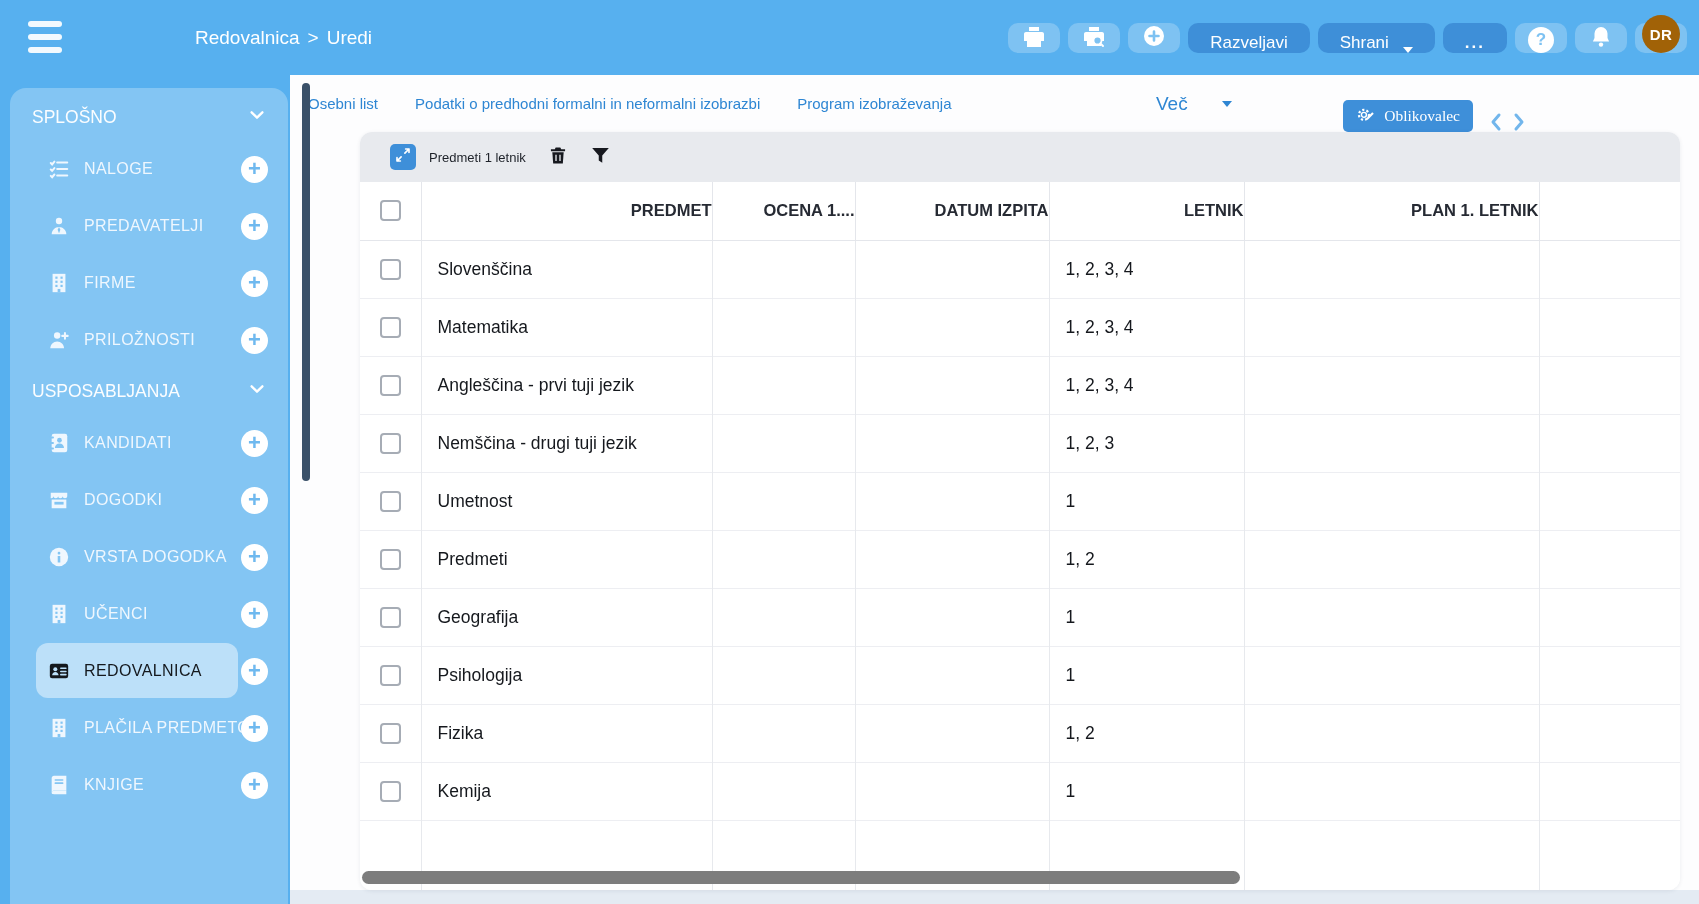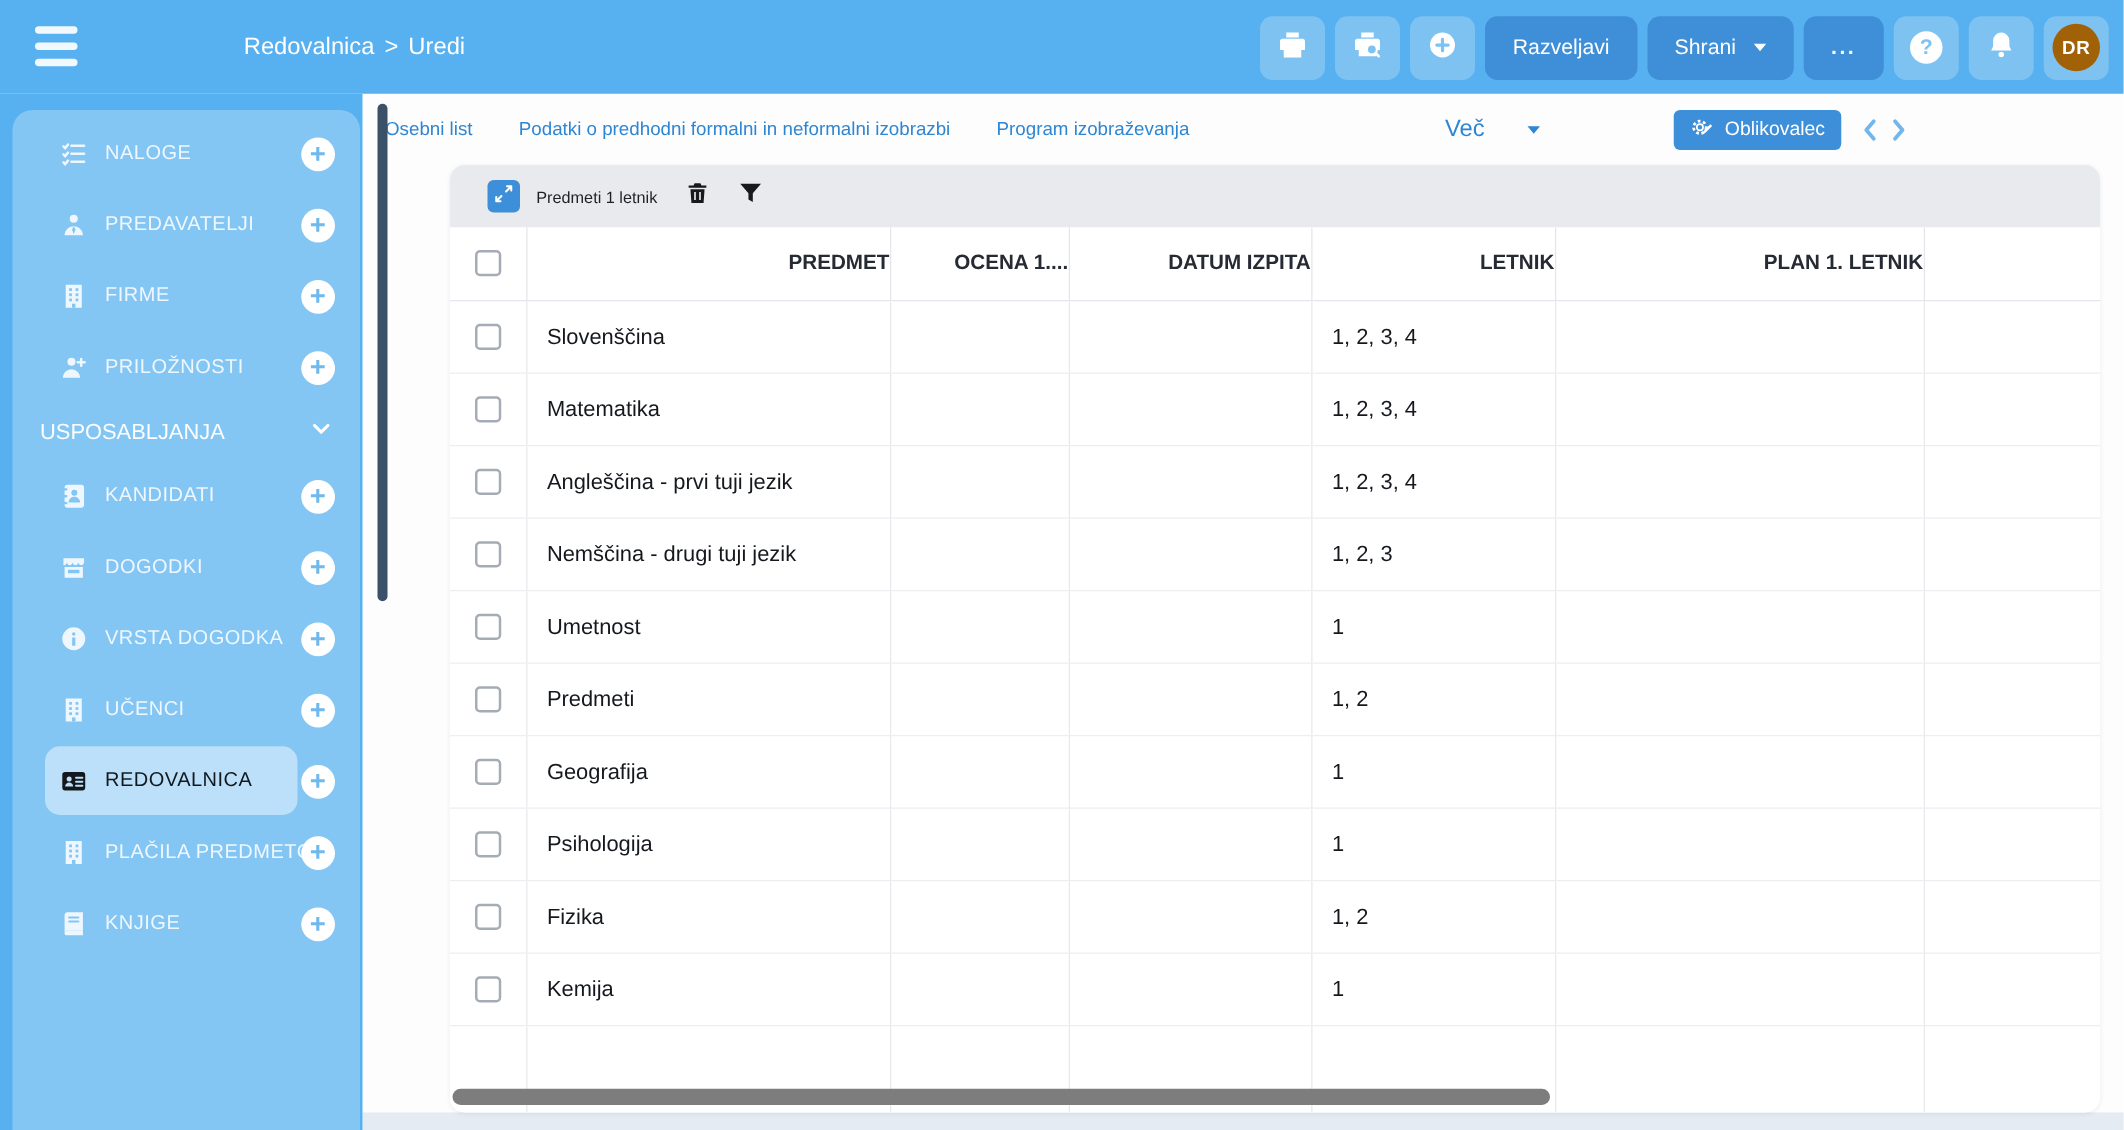--- a/index.html
+++ b/index.html
@@ -7,21 +7,21 @@
     width:1699px;height:904px;position:relative;overflow:hidden;
     font-family:"Liberation Sans","DejaVu Sans",sans-serif;
     background:#ffffff;-webkit-font-smoothing:antialiased;
   }
   
   .topbar{position:absolute;left:0;top:0;right:0;height:75px;background:#57B0EF;z-index:5;}
   .hamburger{position:absolute;left:28px;top:21px;width:34px;height:32px;display:flex;flex-direction:column;justify-content:space-between;cursor:pointer;}
   .hamburger span{display:block;height:6px;border-radius:3px;background:#F2F9FE;}
   .breadcrumb{position:absolute;left:195px;top:0;height:75px;display:flex;align-items:center;gap:8px;color:#FFFFFF;font-size:19px;}
   .topbar-actions{position:absolute;right:12px;top:15px;height:46px;display:flex;gap:8px;align-items:center;}
-  .tb-btn{height:51px;border-radius:10px;display:flex;align-items:center;justify-content:center;cursor:pointer;box-sizing:border-box;}
+  .tb-btn{height:30px;border-radius:10px;display:flex;align-items:flex-end;justify-content:center;cursor:pointer;box-sizing:border-box;}
   .tb-btn.light{background:#7EC2F2;width:52px;}
   .tb-btn.dark{background:#3E8FD8;color:#fff;font-size:17px;padding:0 22px;}
   .caret-down{width:0;height:0;border-left:5px solid transparent;border-right:5px solid transparent;border-top:6px solid currentColor;display:inline-block;margin-left:14px;}
   .circle-glyph{width:26px;height:26px;border-radius:50%;background:#fff;color:#7EC2F2;font-weight:bold;font-size:17px;display:flex;align-items:center;justify-content:center;}
   .avatar{width:38px;height:38px;border-radius:50%;background:#a16207;color:#fff;font-weight:bold;font-size:15px;display:flex;align-items:center;justify-content:center;letter-spacing:.5px;}
   .dots-label{letter-spacing:2px;font-weight:bold;}
 
   
   .sidebar{position:absolute;left:0;top:75px;bottom:0;width:290px;background:#57B0EF;z-index:4;}
   .side-panel{position:absolute;left:10px;top:13px;right:2px;bottom:-18px;background:#83C5F3;border-radius:16px;padding-top:6px;overflow:hidden;}
@@ -35,21 +35,21 @@
 
   
   .main{position:absolute;left:290px;top:75px;right:0;bottom:0;background:#FDFDFE;}
   .vscroll{position:absolute;left:12px;top:8px;width:8px;height:398px;background:#3A5169;border-radius:4px;z-index:6;cursor:pointer;}
   .bottom-strip{position:absolute;left:0;right:0;bottom:0;height:14px;background:#E4EBF3;}
 
   .tabbar{position:absolute;left:0;top:0;right:0;height:57px;display:flex;align-items:center;padding-left:18px;box-sizing:border-box;}
   .tab{color:#2E86D3;font-size:15px;margin-right:37px;cursor:pointer;white-space:nowrap;}
   .tab-more{color:#2E86D3;font-size:19px;display:flex;align-items:center;cursor:pointer;gap:24px;}
   .tab-more .caret-down{margin-left:10px;border-top-color:#2E86D3;}
-  .tab-right{position:absolute;right:173px;top:0;height:57px;display:flex;align-items:center;gap:16px;}
+  .tab-right{position:absolute;right:173px;top:0;height:57px;display:flex;align-items:flex-end;gap:16px;font-family:Liberation Serif, serif;}
   .designer-btn{background:#3E8FD9;color:#fff;height:32px;border-radius:5px;padding:0 13px;font-size:15.5px;display:flex;align-items:center;gap:8px;cursor:pointer;}
   .pager{display:flex;gap:9px;align-items:center;}
   .pager svg{cursor:pointer;}
 
   
   .panel{position:absolute;left:70px;top:57px;width:1320px;bottom:14px;background:#fff;border-radius:12px;overflow:hidden;
          box-shadow:0 1px 4px rgba(25,40,60,.08);}
   .toolbar{height:50px;background:#E8EAEE;display:flex;align-items:center;padding-left:30px;}
   .expand-btn{width:26px;height:26px;background:#3E8FD9;border-radius:5px;display:flex;align-items:center;justify-content:center;cursor:pointer;}
   .tb-title{font-size:13px;color:#1D2128;margin-left:13px;}
@@ -126,20 +126,28 @@
     </div>
     <div class="tb-btn light">
       <div class="avatar">DR</div>
     </div>
   </div>
 </div>
 
 <div class="sidebar">
   <div class="side-panel">
 
+    <div class="side-section">
+      <span>SPLOŠNO</span>
+      <span>
+        <svg width="18" height="18" viewBox="0 0 20 20">
+            <polyline points="4,7 10,13 16,7" fill="none" stroke="#fff" stroke-width="2.6" stroke-linecap="round" stroke-linejoin="round"></polyline>
+          </svg>
+      </span>
+    </div>
 
     <div class="side-item">
       <span class="s-icon">
         <svg width="22" height="22" viewBox="0 0 24 24" fill="none" stroke="#EFF7FE" stroke-width="2.2" stroke-linecap="round">
             <path d="M10 5h11M10 12h11M10 19h11"></path>
             <path d="M3 5.5l1.5 1.5L7 4M3 12.5l1.5 1.5L7 11M3 19.5l1.5 1.5L7 18"></path>
           </svg>
       </span>
       <span class="s-label">NALOGE</span>
       <span class="plus-btn">+</span>

